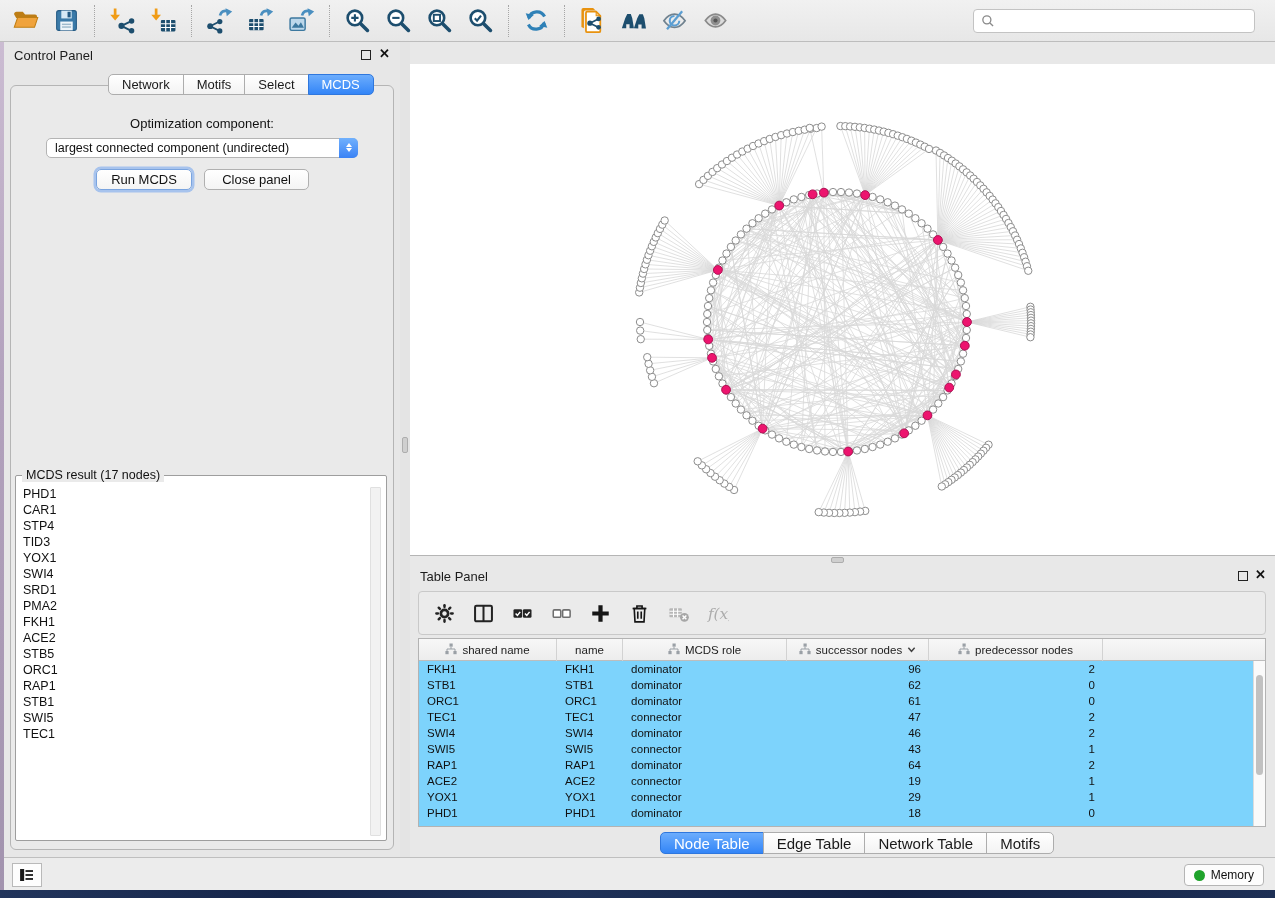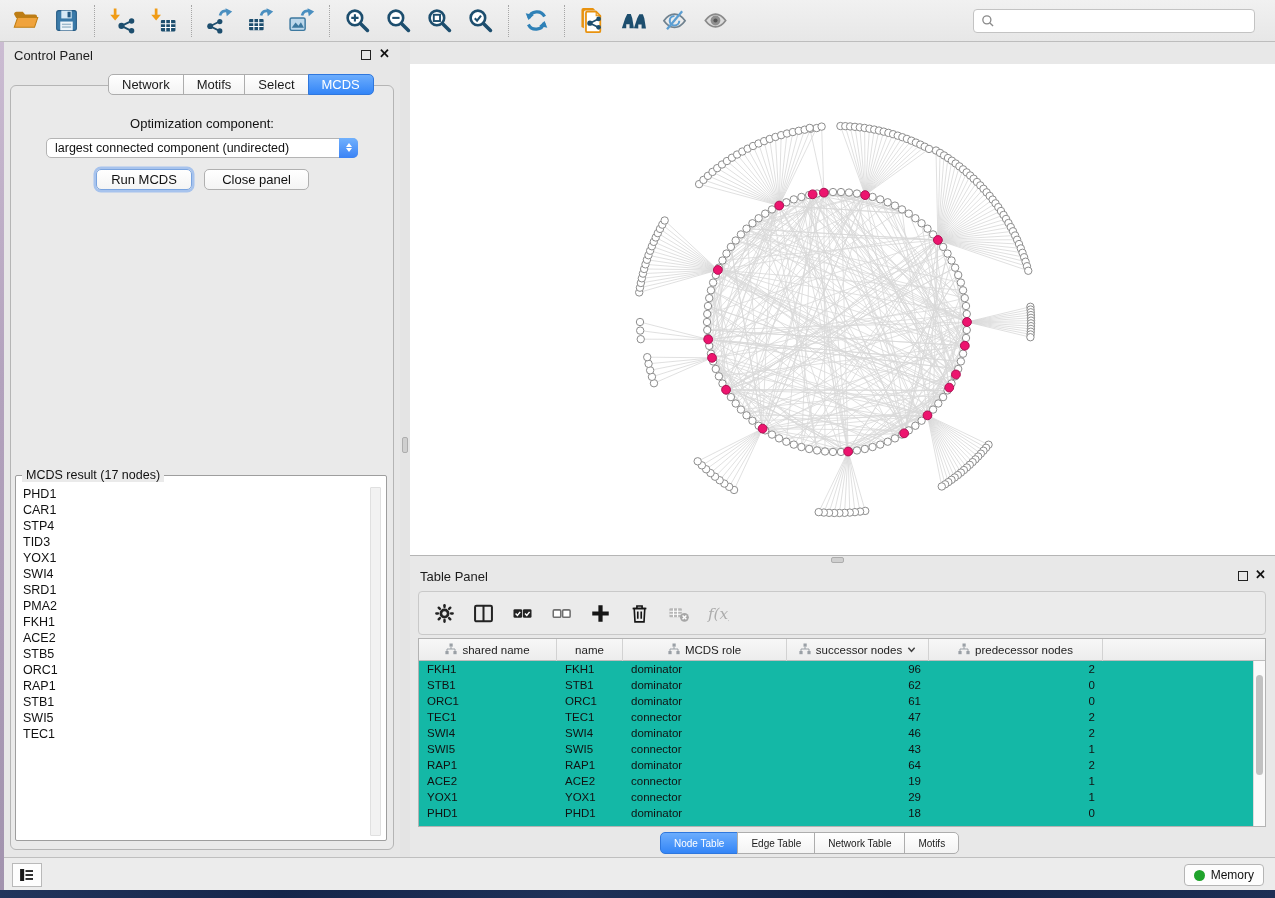--- a/index.html
+++ b/index.html
@@ -89,39 +89,39 @@
   
   .table-panel { position:absolute; left:410px; top:565px; width:865px; height:292px; background:#e8e8e8; }
   .tp-title { position:absolute; left:10px; top:4px; font-size:13px; color:#1c1c1c; }
   .table-panel .win-float { right:27px; top:6px; }
   .table-panel .win-close { right:9px; top:3px; }
   .tp-toolbar { position:absolute; left:8px; right:9px; top:26px; height:44px; background:#ebebeb;
     border:1px solid #c9c9c9; border-radius:4px; display:flex; align-items:center; padding-left:12px; }
   .icon-btn-sm { width:26px; height:26px; margin-right:13px; display:flex; align-items:center; justify-content:center; }
   .icon-btn-sm svg { width:23px; height:23px; }
   .icon-btn-sm.disabled { opacity:.95; }
-  .data-table { position:absolute; left:8px; right:9px; top:73px; height:189px; background:#14b8a6;
+  .data-table { position:absolute; left:8px; right:9px; top:73px; height:189px; background:#7dd3fc;
     border:1px solid #b3b3b3; }
   .thead { position:absolute; left:0; top:0; right:0; height:22px; background:linear-gradient(#f7f7f7,#ededed);
     border-bottom:1px solid #bdbdbd; display:flex; }
   .th { height:22px; border-right:1px solid #d2d2d2; display:flex; align-items:center;
     justify-content:center; gap:5px; font-size:11.5px; color:#222; }
   .th svg.ns { width:12px; height:12px; }
   .th svg.sort { width:9px; height:9px; }
   .tbody { position:absolute; left:0; top:22px; right:12px; bottom:0; overflow:hidden; }
   .tr { display:flex; height:16px; }
   .td { font-size:11.5px; color:#111; line-height:16px; white-space:nowrap; overflow:hidden; }
   .td.left { padding-left:8px; text-align:left; }
   .td.right { padding-right:8px; text-align:right; }
   .tscroll { position:absolute; right:0; top:22px; bottom:0; width:12px; background:#fafafa;
     border-left:1px solid #dcdcdc; }
   .tscroll .thumb { position:absolute; left:2px; top:14px; width:7px; height:100px;
     background:#c1c1c1; border-radius:4px; }
   .tp-tabs { position:absolute; left:250px; top:267px; display:flex; z-index:2; }
-  .tp-tabs .tab { font-size:10px; height:22px; line-height:21px; }
+  .tp-tabs .tab { font-size:15px; height:22px; line-height:21px; }
 
   
   .status-bar { position:absolute; left:4px; top:857px; width:1271px; height:33px; background:#ececec;
     border-top:1px solid #bfbfbf; }
   .list-btn { position:absolute; left:8px; top:5px; width:30px; height:24px; background:#fdfdfd;
     border:1px solid #b9b9b9; display:flex; align-items:center; justify-content:center; }
   .list-btn svg { width:18px; height:18px; }
   .memory-btn { position:absolute; right:11px; top:6px; height:22px; background:#fdfdfd;
     border:1px solid #b5b5b5; border-radius:4px; display:flex; align-items:center;
     padding:0 9px; gap:6px; font-size:12px; color:#111; }

